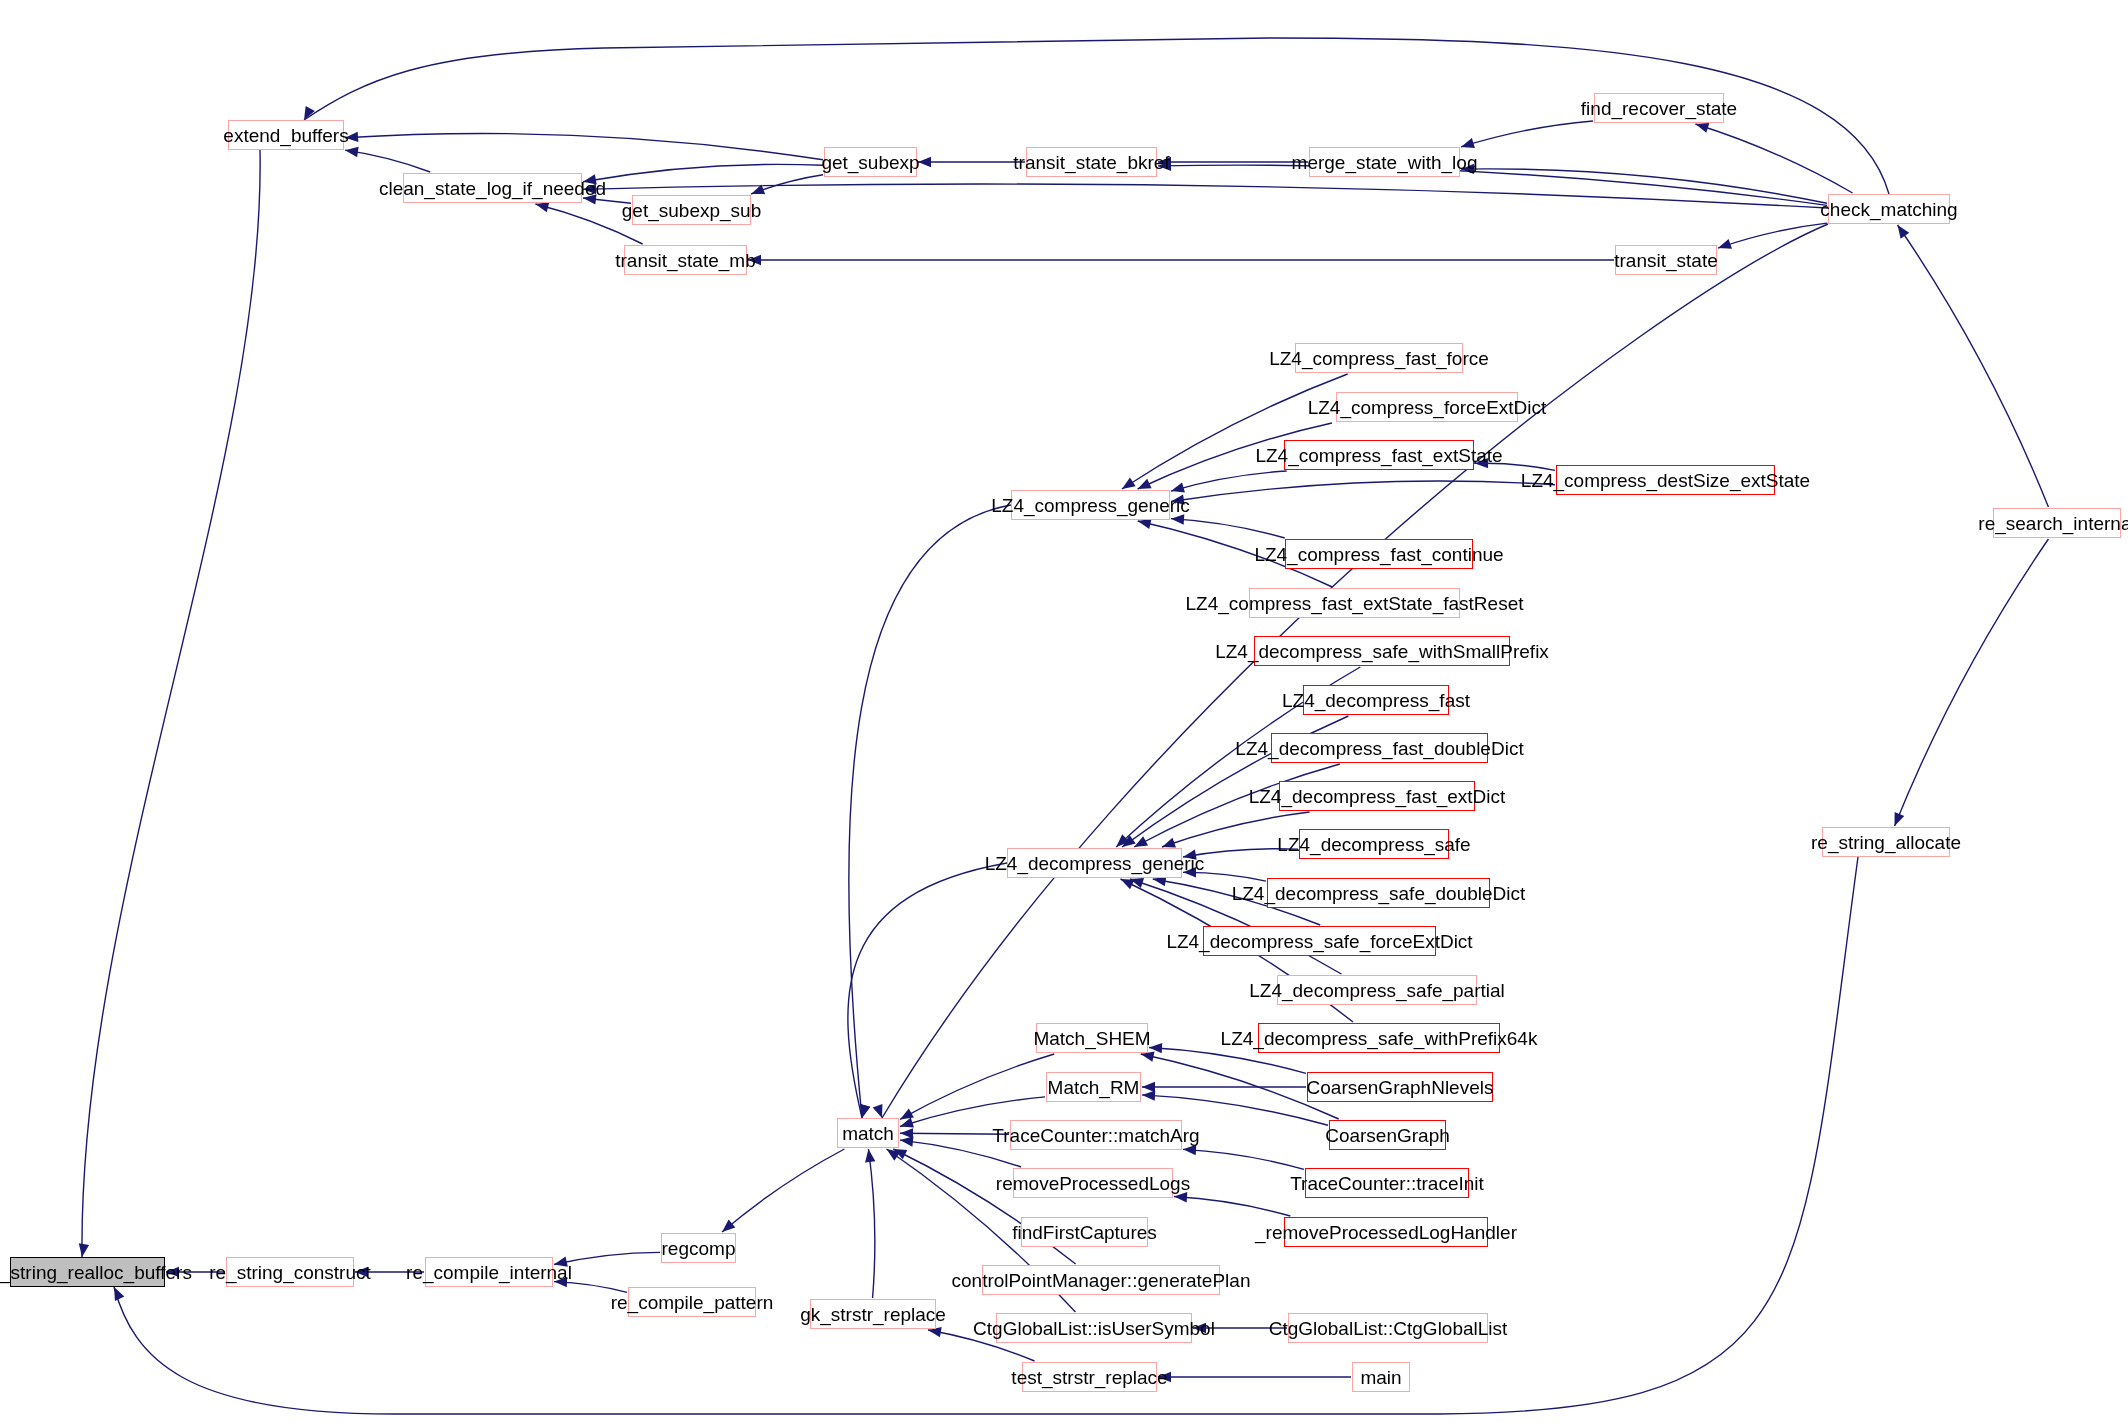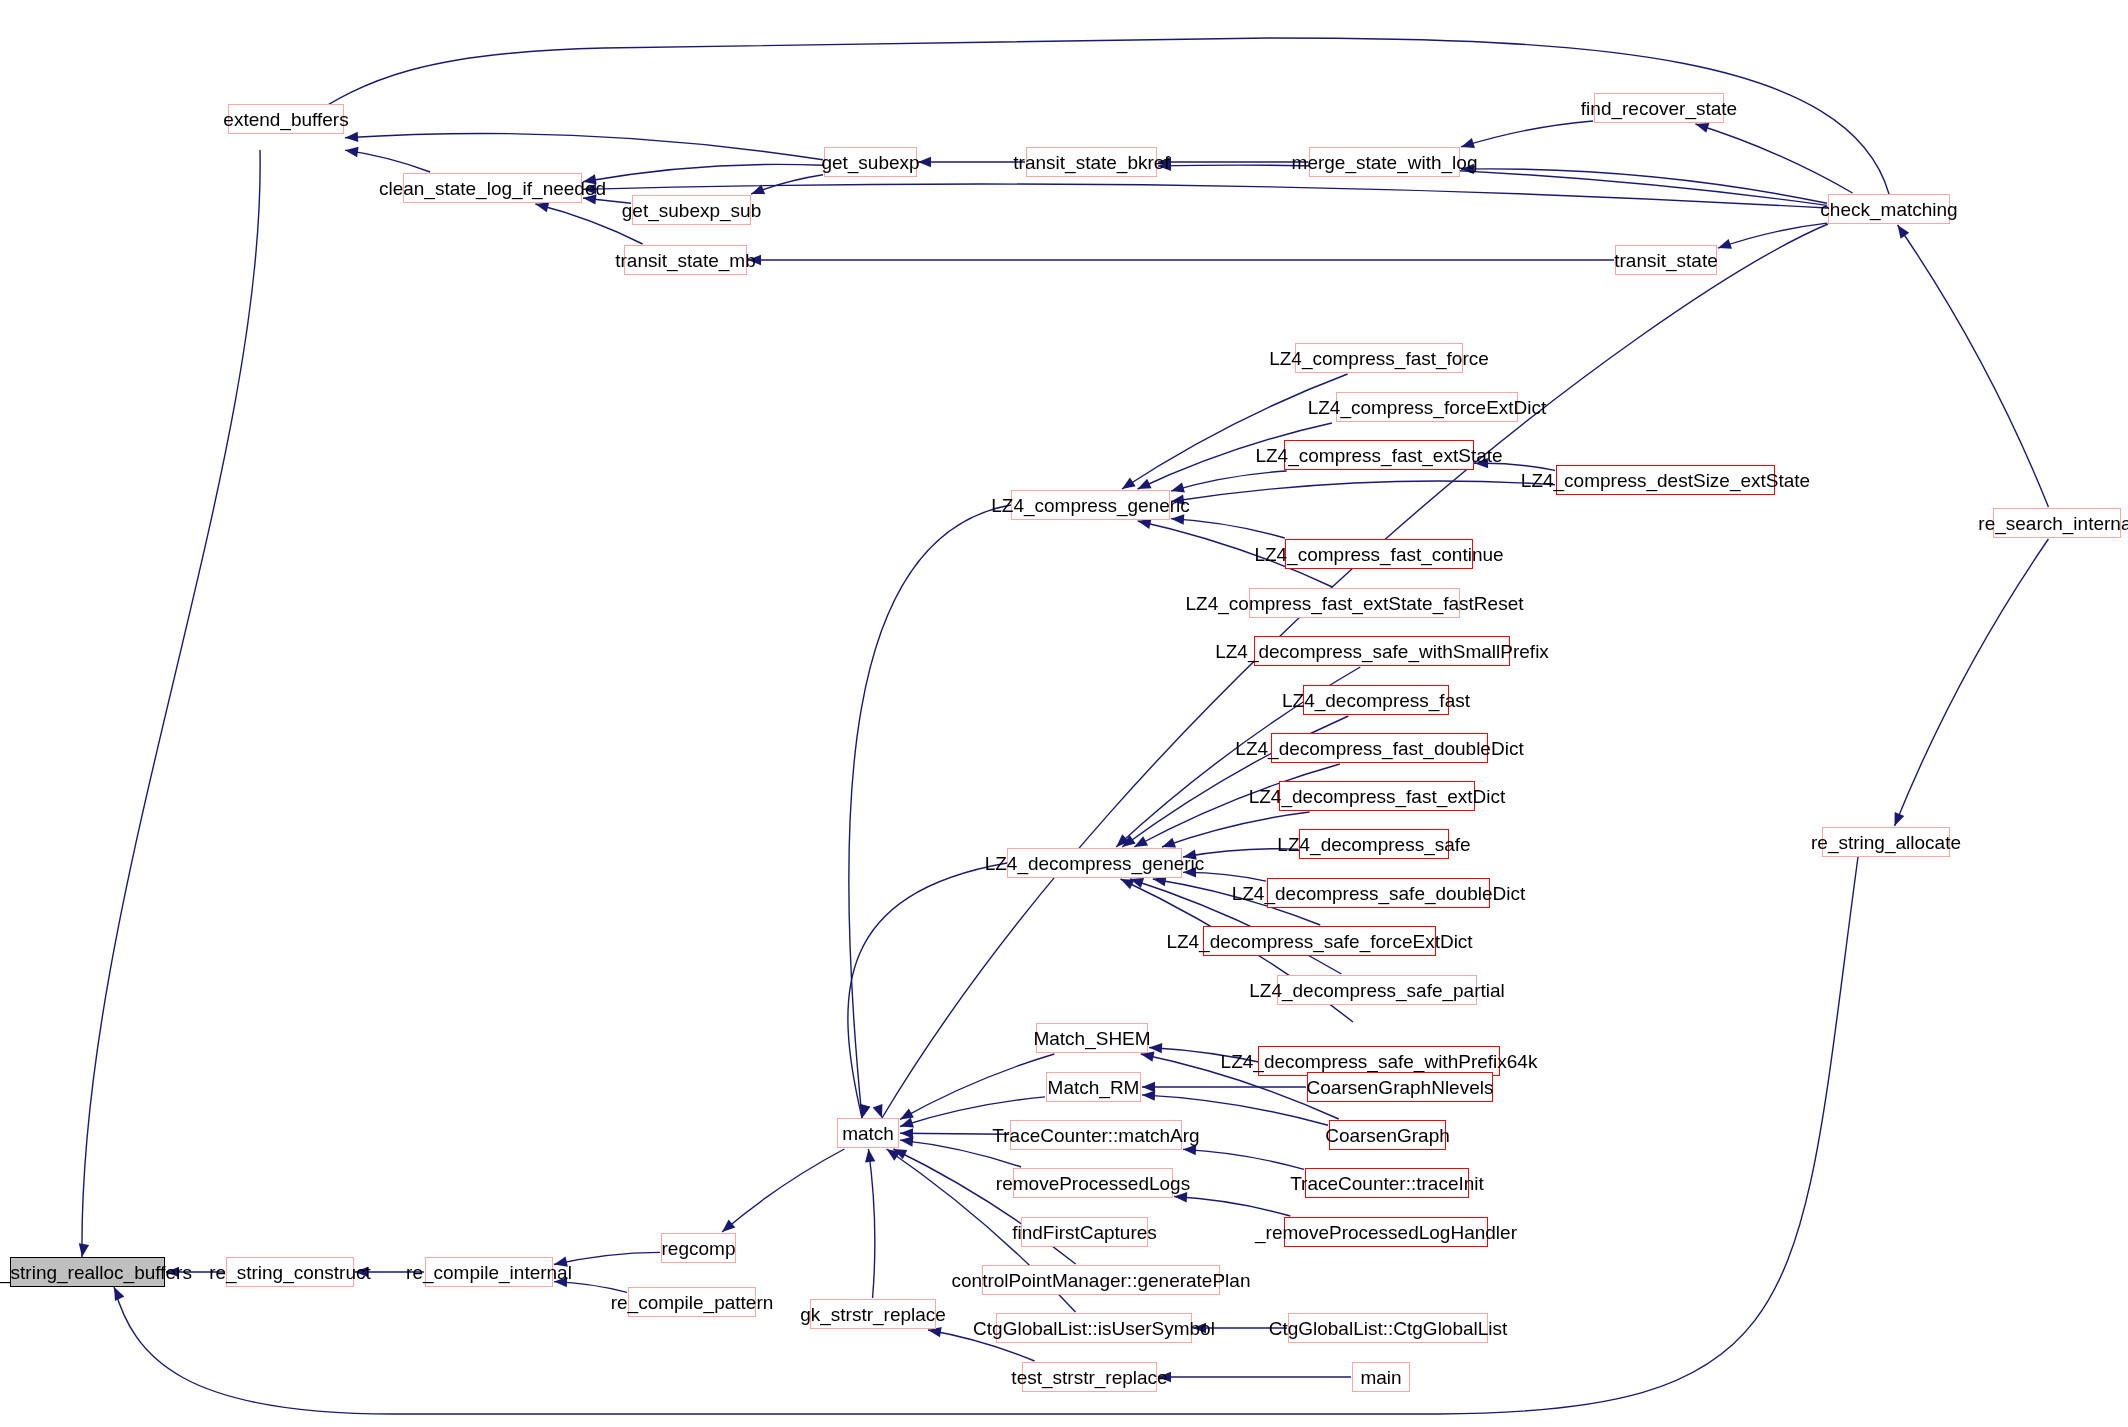--- a/index.html
+++ b/index.html
@@ -148,21 +148,21 @@
       </div>
       <div class="node" style="left: 425px; top: 1257px; width: 128px; height: 30px;">
         <span>re_compile_internal</span>
       </div>
       <div class="node" style="left: 661px; top: 1233px; width: 75px; height: 30px;">
         <span>regcomp</span>
       </div>
       <div class="node" style="left: 628px; top: 1287px; width: 128px; height: 30px;">
         <span>re_compile_pattern</span>
       </div>
-      <div class="node" style="left: 228px; top: 104px; width: 116px; height: 30px;">
+      <div class="node" style="left: 228px; top: 120px; width: 116px; height: 30px;">
         <span>extend_buffers</span>
       </div>
       <div class="node" style="left: 403px; top: 173px; width: 179px; height: 30px;">
         <span>clean_state_log_if_needed</span>
       </div>
       <div class="node" style="left: 632px; top: 195px; width: 119px; height: 30px;">
         <span>get_subexp_sub</span>
       </div>
       <div class="node" style="left: 624px; top: 245px; width: 123px; height: 30px;">
         <span>transit_state_mb</span>
@@ -232,21 +232,21 @@
       </div>
       <div class="node red" style="left: 1267px; top: 878px; width: 223px; height: 30px;">
         <span>LZ4_decompress_safe_doubleDict</span>
       </div>
       <div class="node red" style="left: 1203px; top: 926px; width: 233px; height: 30px;">
         <span>LZ4_decompress_safe_forceExtDict</span>
       </div>
       <div class="node" style="left: 1277px; top: 975px; width: 200px; height: 30px;">
         <span>LZ4_decompress_safe_partial</span>
       </div>
-      <div class="node red" style="left: 1258px; top: 1023px; width: 242px; height: 30px; margin-top: 23px;">
+      <div class="node red" style="left: 1258px; top: 1023px; width: 242px; height: 30px;">
         <span>LZ4_decompress_safe_withPrefix64k</span>
       </div>
       <div class="node" style="left: 837px; top: 1118px; width: 62px; height: 30px;">
         <span>match</span>
       </div>
       <div class="node" style="left: 1036px; top: 1023px; width: 112px; height: 30px;">
         <span>Match_SHEM</span>
       </div>
       <div class="node" style="left: 1046px; top: 1072px; width: 95px; height: 30px;">
         <span>Match_RM</span>

